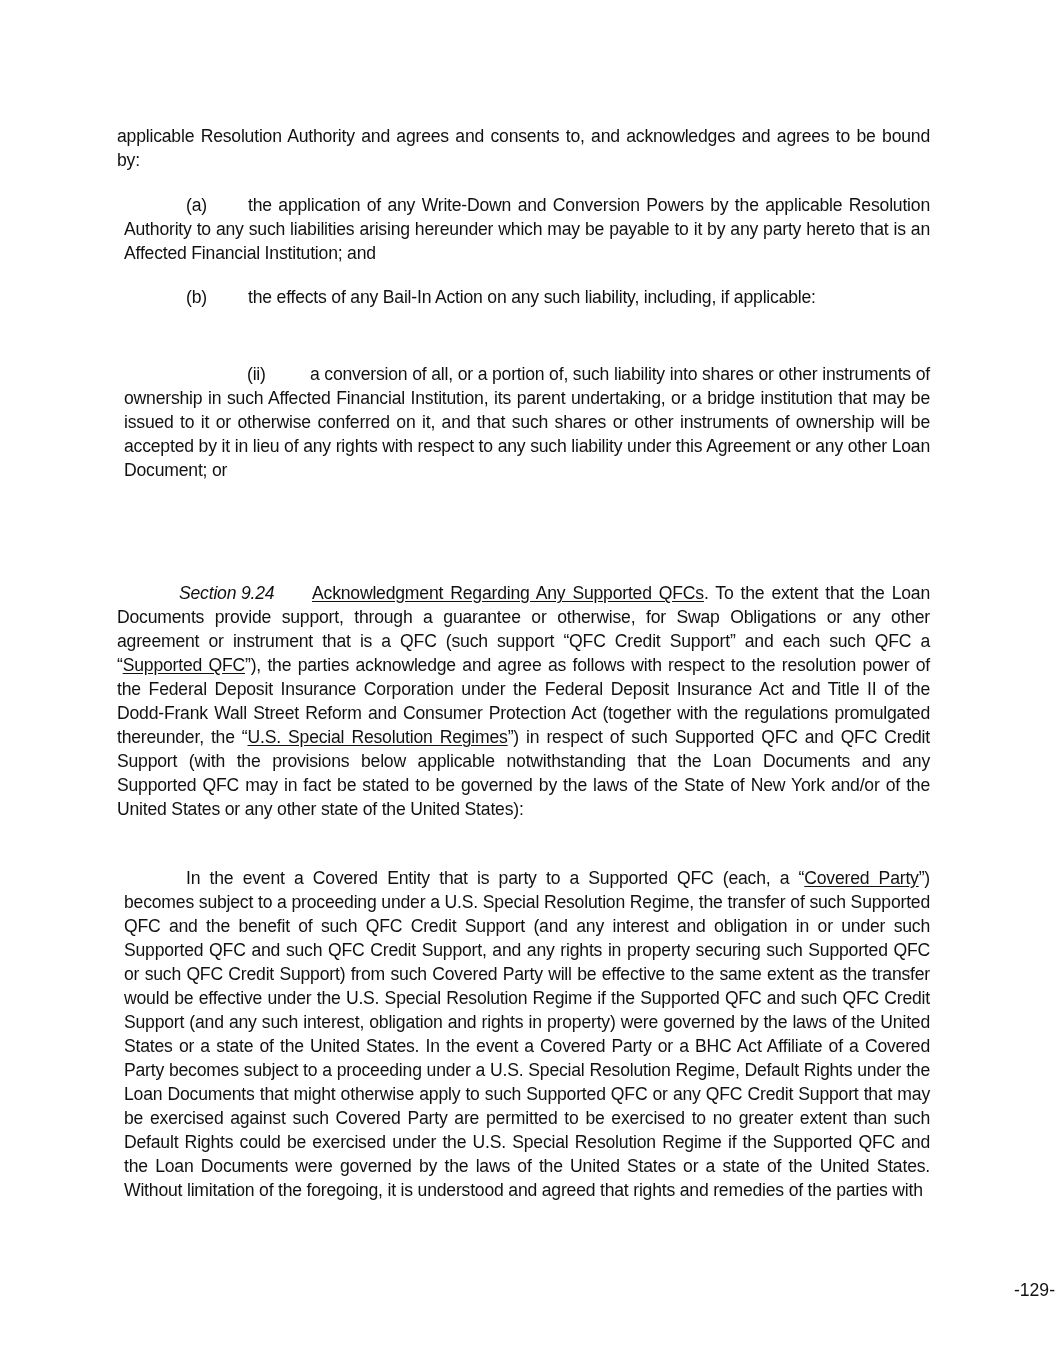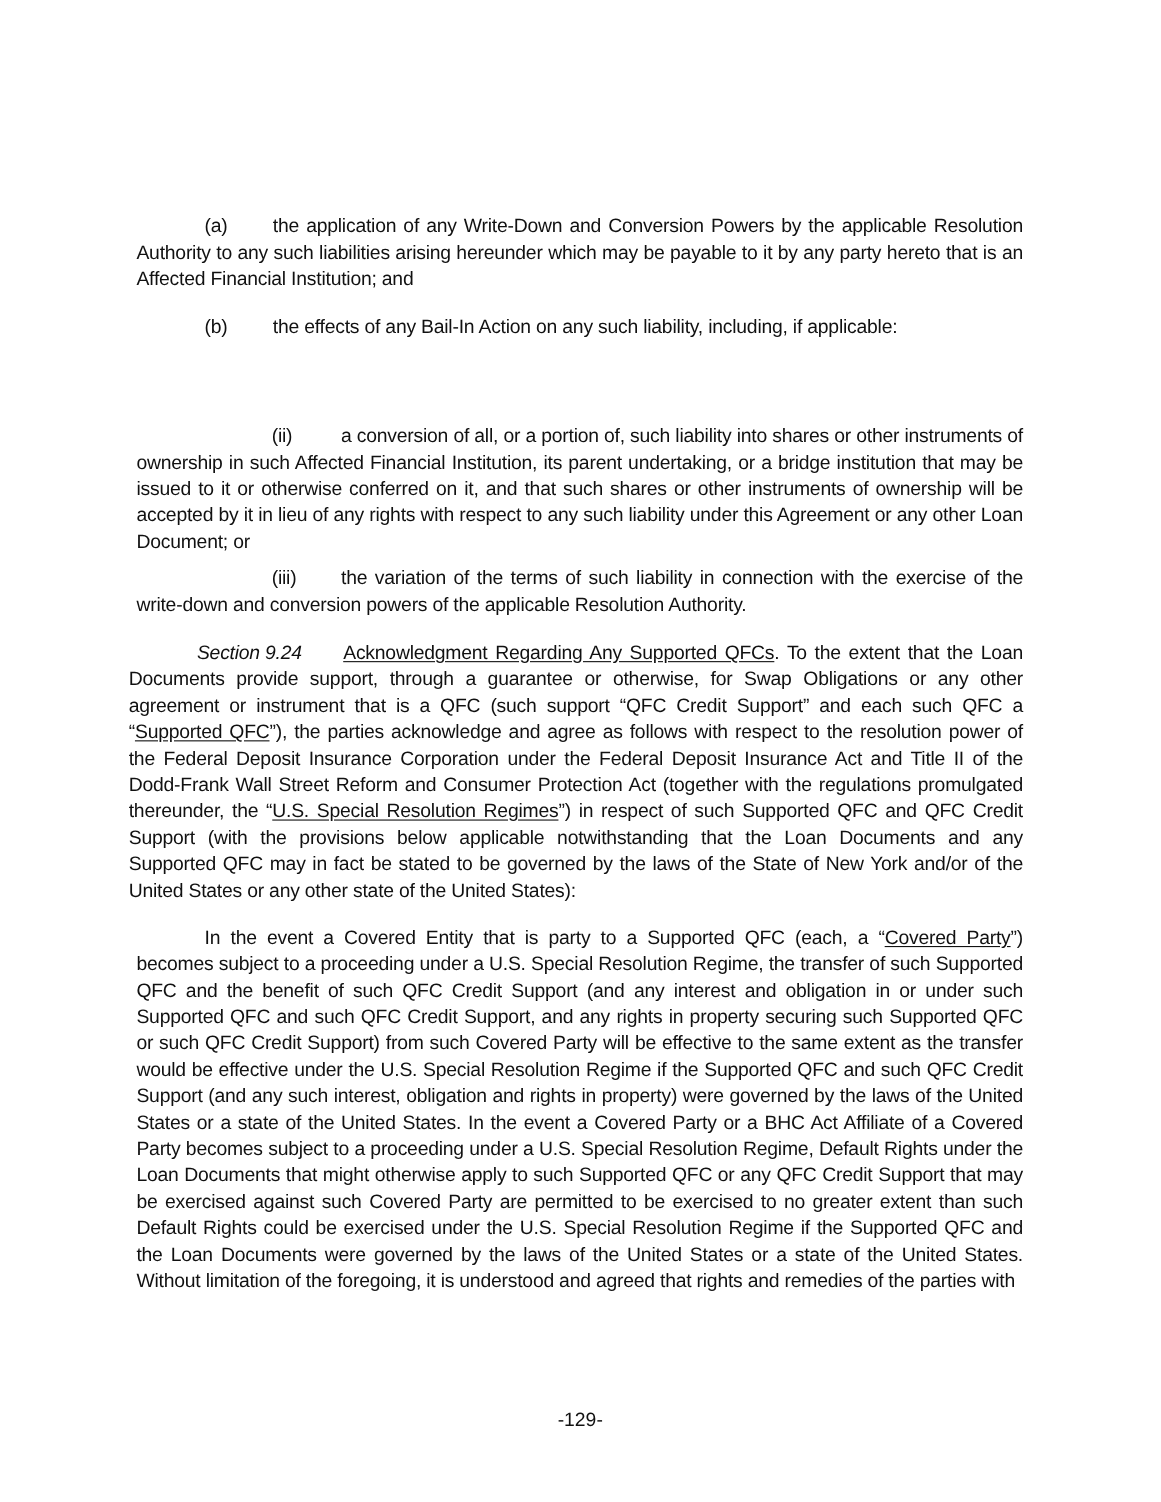--- a/index.html
+++ b/index.html
@@ -10,50 +10,50 @@
     .page { position: absolute; left: 0; top: 0; width: 1055px; height: 1365px; }
     .para {
       position: absolute; font-size: 17.6px; line-height: 24px;
       text-align: justify; text-align-last: left; letter-spacing: -0.2px;
       font-stretch: condensed; transform-origin: left top;
     }
     .p1 { left: 117px; top: 124px; width: 813px; }
     .pa { left: 124px; top: 193px; width: 806px; }
     .pb { left: 186px; top: 285px; width: 744px; }
     .pi { left: 247px; top: 329px; width: 683px; }
-    .pii { left: 124px; top: 384px; width: 806px; }
+    .pii { left: 124px; top: 362px; width: 806px; }
     .piii { left: 124px; top: 513px; width: 806px; }
     .psec { left: 117px; top: 581px; width: 813px; }
-    .pcov { left: 124px; top: 840px; width: 806px; }
+    .pcov { left: 124px; top: 866px; width: 806px; }
     .lbl { display: inline-block; }
     .ind-a { margin-left: 62px; width: 62px; }
     .ind-b { width: 62px; }
     .ind-i { width: 63px; }
     .ind-ii { margin-left: 123px; width: 63px; }
     .ind-iii { margin-left: 123px; width: 63px; }
     .ind-sec { margin-left: 62px; font-style: italic; }
     .sec-num { display: inline-block; width: 133px; }
     .ind-cov { margin-left: 62px; }
     u { text-decoration: underline; text-underline-offset: 2px; }
-    .pagenum { position: absolute; left: 0; width: 1055px; top: 1280px; text-align: center; font-size: 17.6px; }
+    .pagenum { position: absolute; left: 0; width: 1055px; top: 1280px; text-align: right; font-size: 17.6px; }
   </style>
 </head>
 <body>
 
 <div class="page">
 
+  <p class="para p1" style="margin:0"><span>applicable Resolution Authority and agrees and consents to, and acknowledges and agrees to be bound by:</span></p>
 
   <p class="para pa" style="margin:0"><span class="lbl ind-a">(a)</span><span>the application of any Write-Down and Conversion Powers by the applicable Resolution Authority to any such liabilities arising hereunder which may be payable to it by any party hereto that is an Affected Financial Institution; and</span></p>
 
   <p class="para pb" style="margin:0"><span class="lbl ind-b">(b)</span><span>the effects of any Bail-In Action on any such liability, including, if applicable:</span></p>
 
 
   <p class="para pii" style="margin:0"><span class="lbl ind-ii">(ii)</span><span>a conversion of all, or a portion of, such liability into shares or other instruments of ownership in such Affected Financial Institution, its parent undertaking, or a bridge institution that may be issued to it or otherwise conferred on it, and that such shares or other instruments of ownership will be accepted by it in lieu of any rights with respect to any such liability under this Agreement or any other Loan Document; or</span></p>
 
-  <p class="para piii" style="margin:0"><span class="lbl ind-iii">(iii)</span><span>the variation of the terms of such liability in connection with the exercise of the write-down and conversion powers of the applicable Resolution Authority.</span></p>
 
   <p class="para psec" style="margin:0"><span class="sec-num ind-sec">Section 9.24</span><u>Acknowledgment Regarding Any Supported QFCs</u><span>.</span><span>  To the extent that the Loan Documents provide support, through a guarantee or otherwise, for Swap Obligations or any other agreement or instrument that is a QFC (such support “QFC Credit Support” and each such QFC a “</span><u>Supported QFC</u><span>”), the parties acknowledge and agree as follows with respect to the resolution power of the Federal Deposit Insurance Corporation under the Federal Deposit Insurance Act and Title II of the Dodd-Frank Wall Street Reform and Consumer Protection Act (together with the regulations promulgated thereunder, the “</span><u>U.S. Special Resolution Regimes</u><span>”) in respect of such Supported QFC and QFC Credit Support (with the provisions below applicable notwithstanding that the Loan Documents and any Supported QFC may in fact be stated to be governed by the laws of the State of New York and/or of the United States or any other state of the United States):</span></p>
 
   <p class="para pcov" style="margin:0"><span class="ind-cov">In the event a Covered Entity that is party to a Supported QFC (each, a “</span><u>Covered Party</u><span>”) becomes subject to a proceeding under a U.S. Special Resolution Regime, the transfer of such Supported QFC and the benefit of such QFC Credit Support (and any interest and obligation in or under such Supported QFC and such QFC Credit Support, and any rights in property securing such Supported QFC or such QFC Credit Support) from such Covered Party will be effective to the same extent as the transfer would be effective under the U.S. Special Resolution Regime if the Supported QFC and such QFC Credit Support (and any such interest, obligation and rights in property) were governed by the laws of the United States or a state of the United States.  In the event a Covered Party or a BHC Act Affiliate of a Covered Party becomes subject to a proceeding under a U.S. Special Resolution Regime, Default Rights under the Loan Documents that might otherwise apply to such Supported QFC or any QFC Credit Support that may be exercised against such Covered Party are permitted to be exercised to no greater extent than such Default Rights could be exercised under the U.S. Special Resolution Regime if the Supported QFC and the Loan Documents were governed by the laws of the United States or a state of the United States.  Without limitation of the foregoing, it is understood and agreed that rights and remedies of the parties with</span></p>
 
   <div class="pagenum">-129-</div>
 </div>
 
 <style>
   .ind-cov { display: inline; padding-left: 62px; margin-left: 0; }

